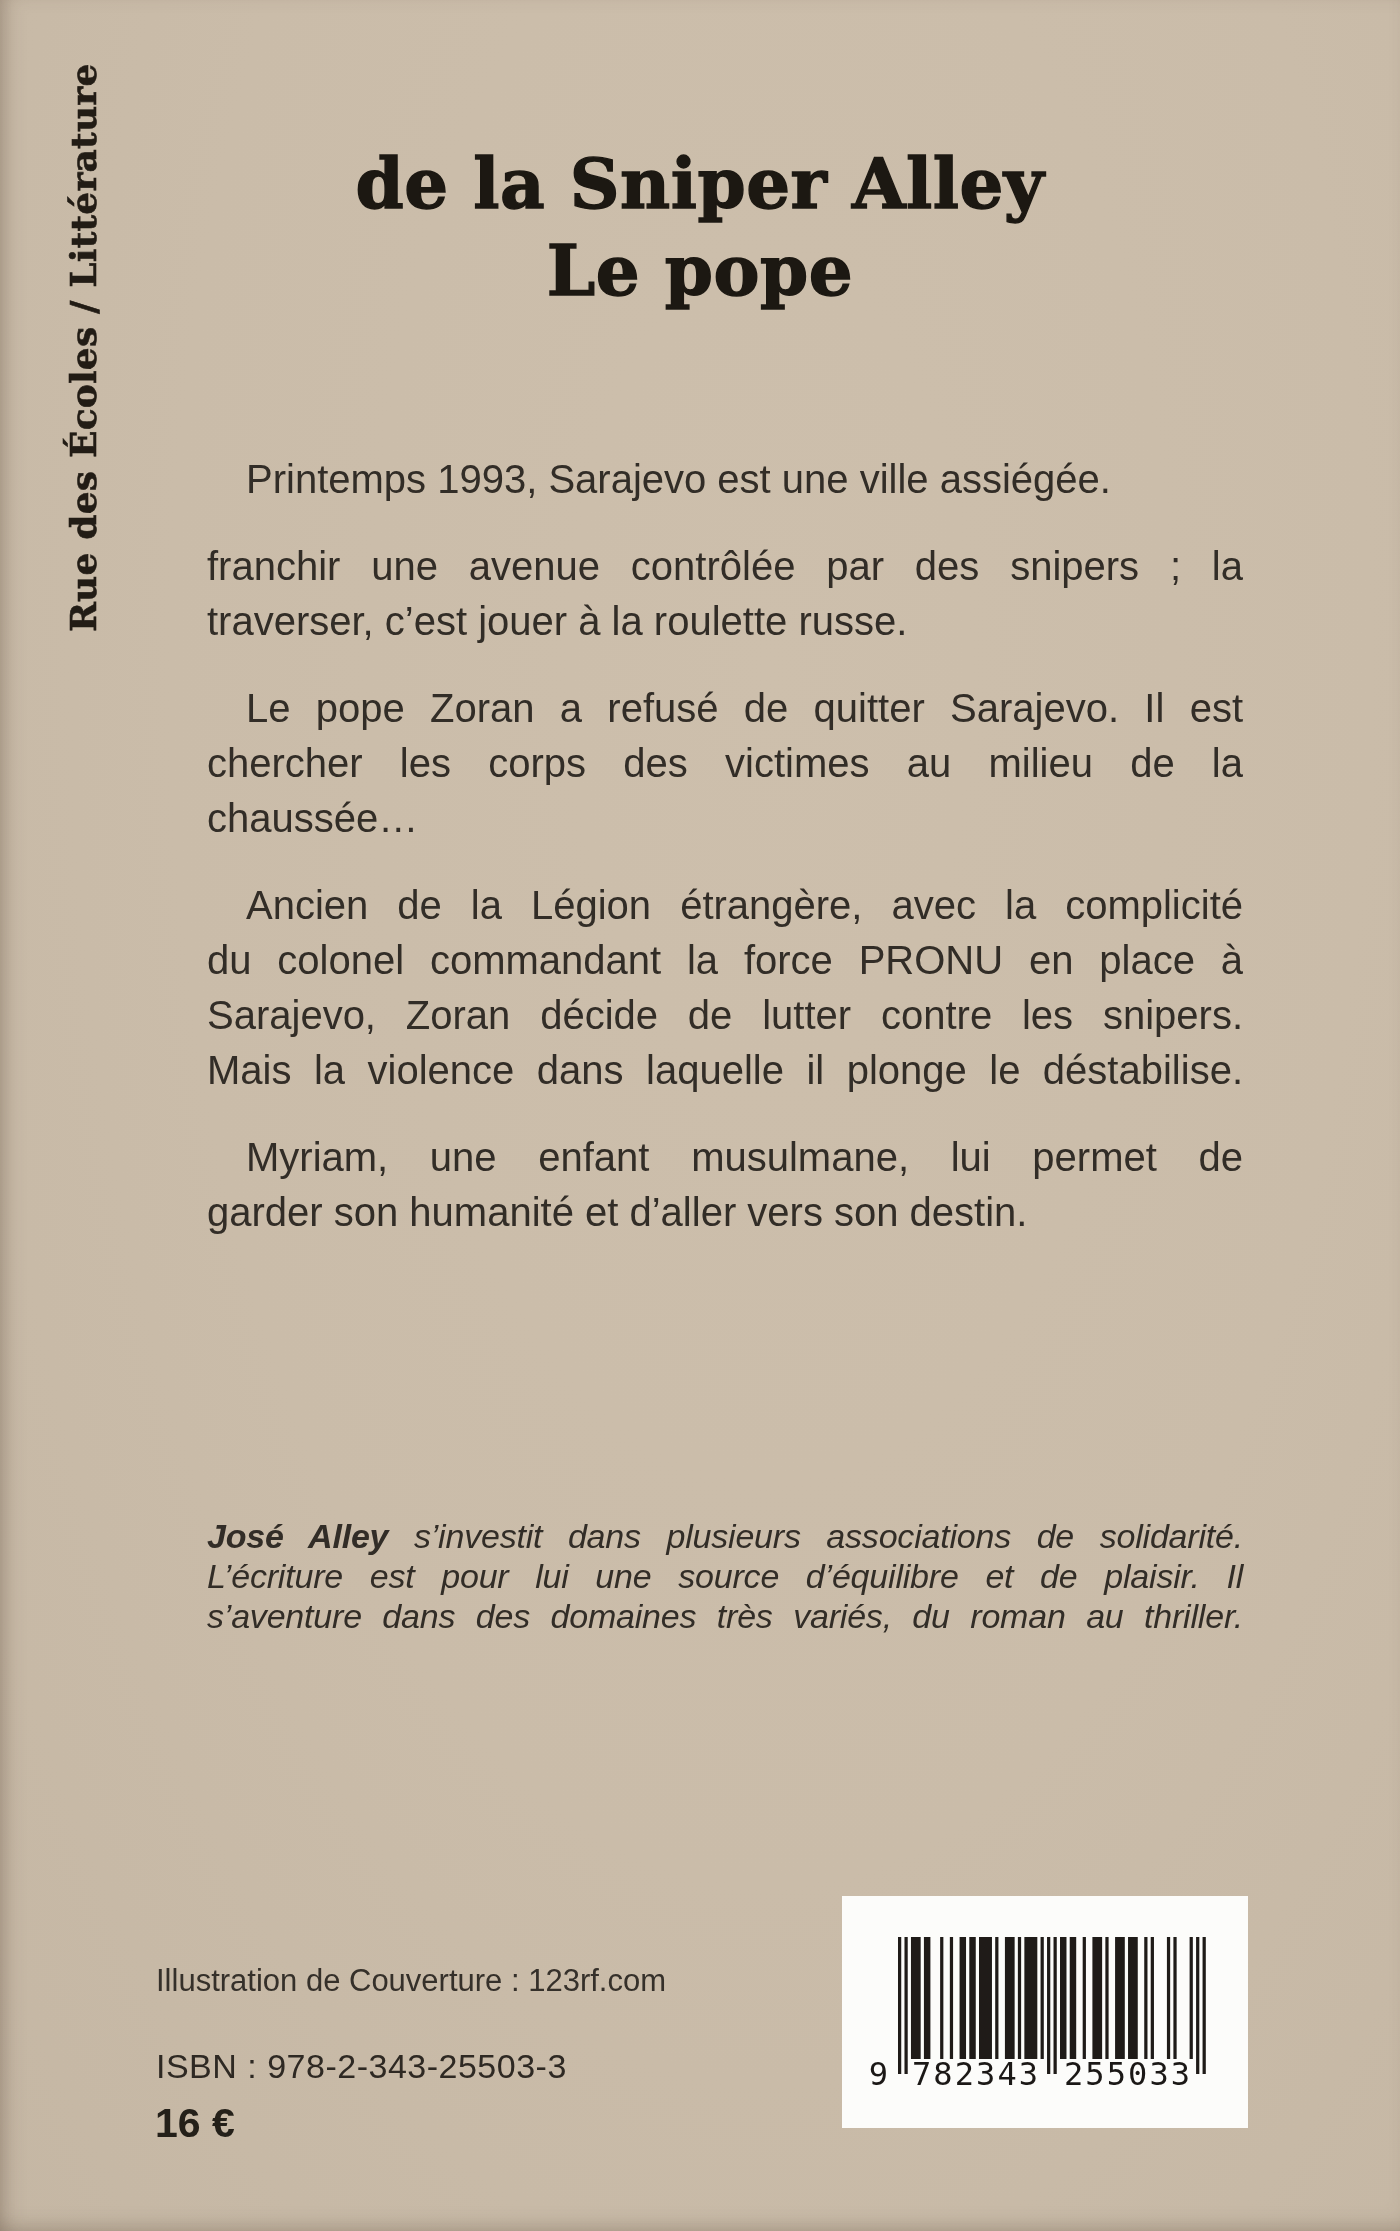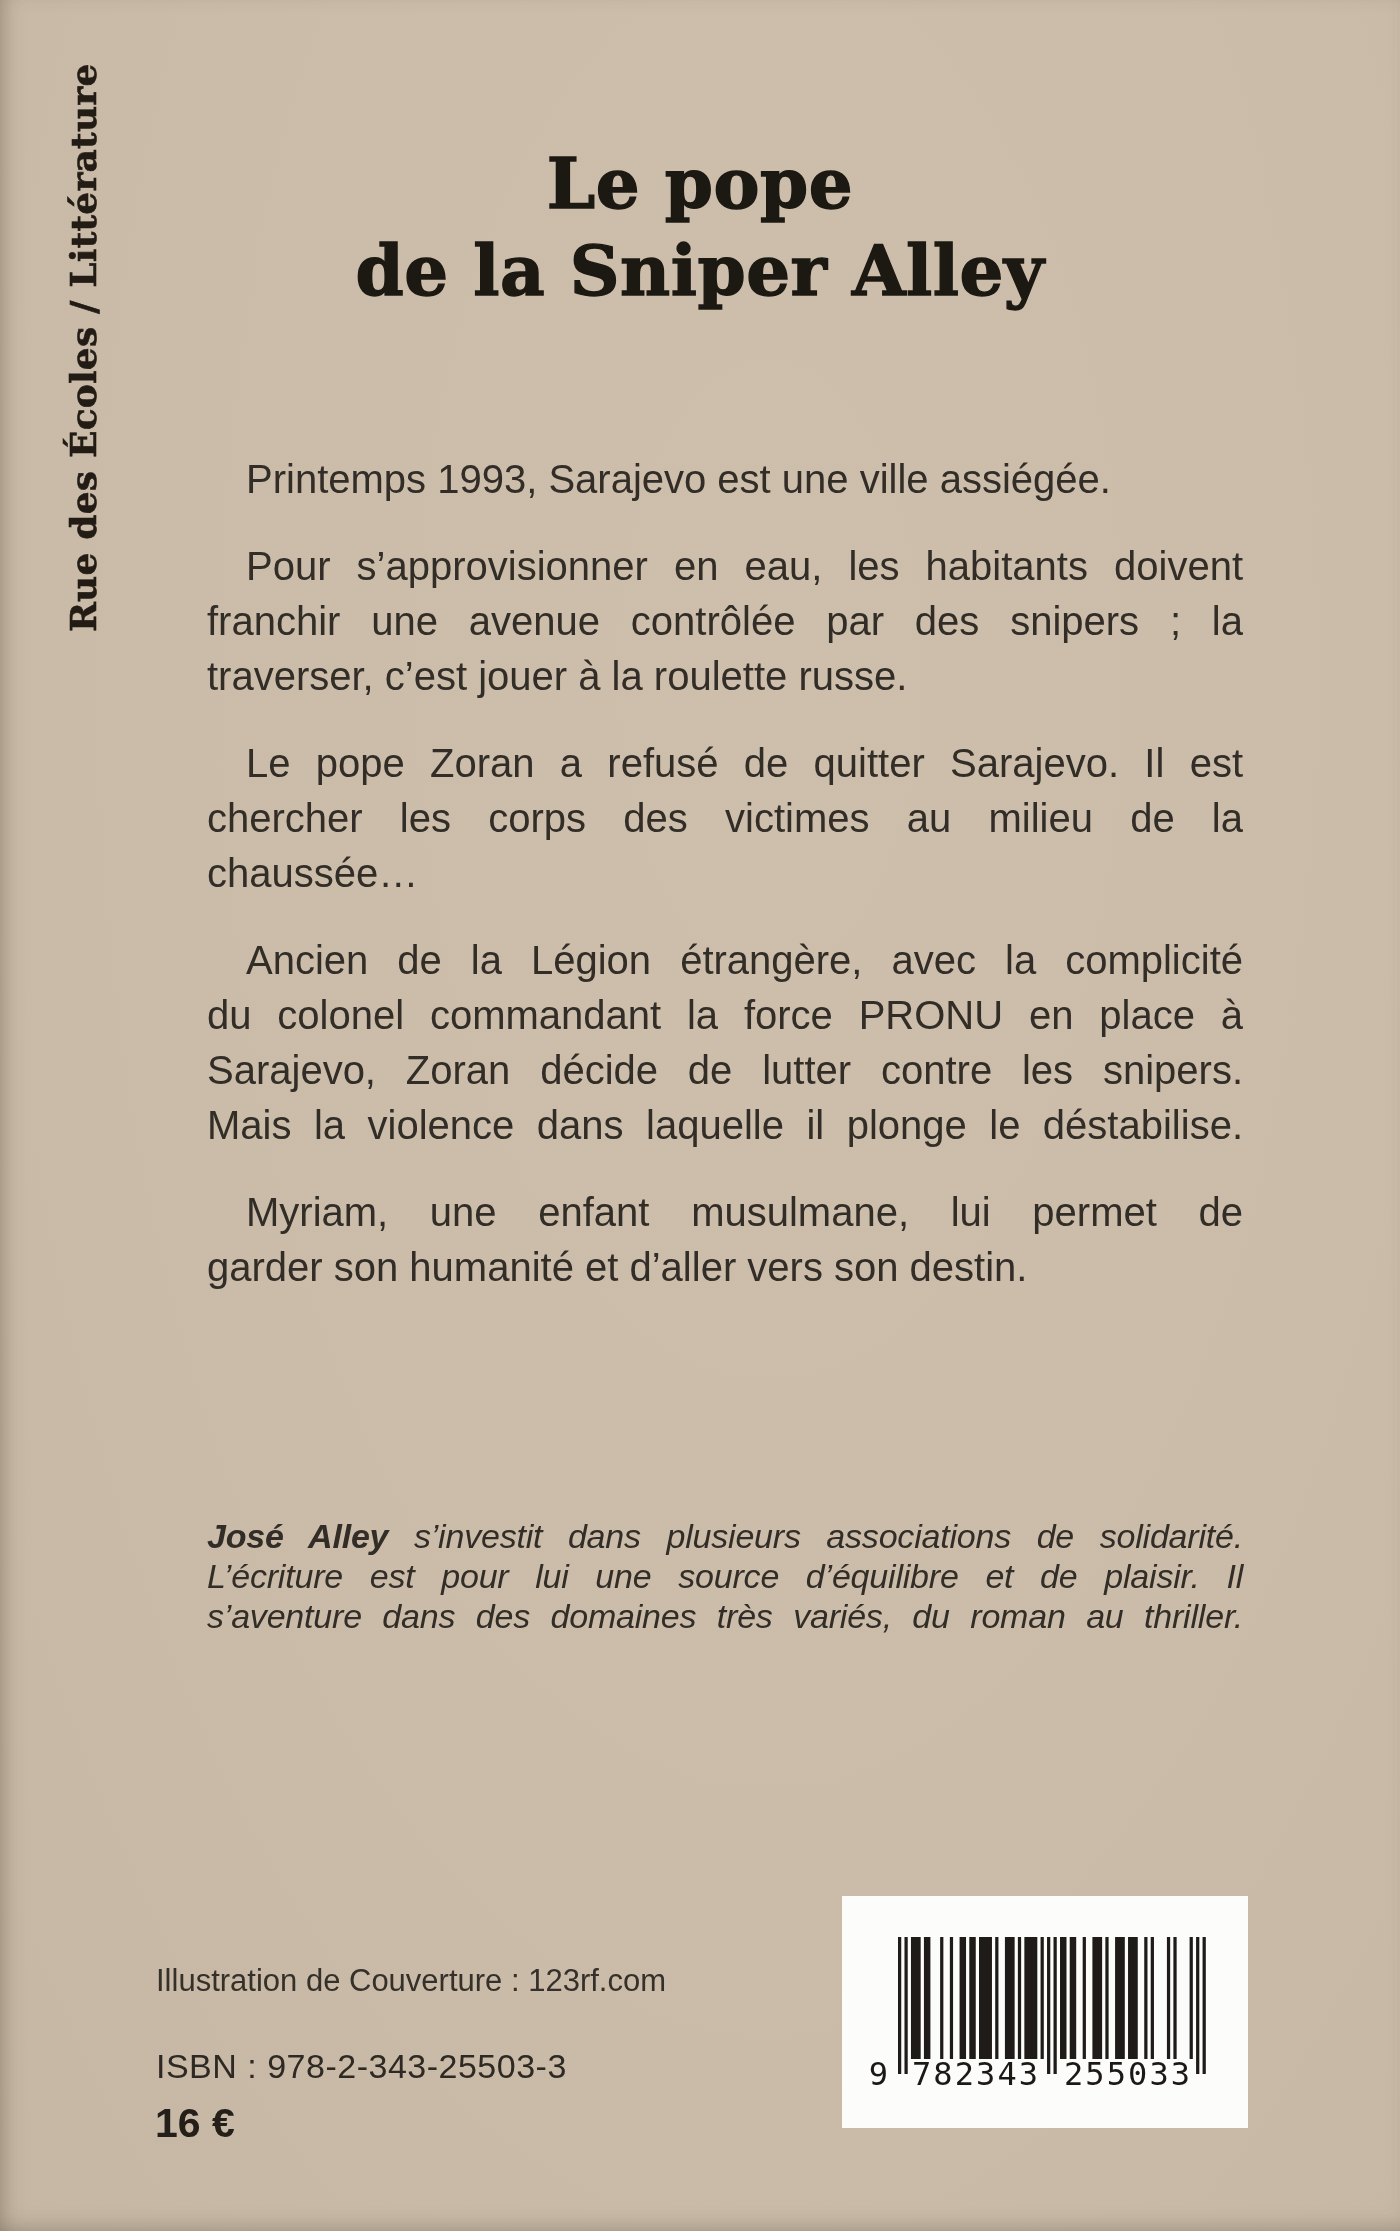--- a/index.html
+++ b/index.html
@@ -112,30 +112,29 @@
   }
 </style>
 </head>
 <body>
 
 <div class="page">
 
   <div class="spine-label">Rue des Écoles / Littérature</div>
 
   <div class="title">
+    <div>de la Sniper Alley</div>
     <div>Le pope</div>
-    <div>de la Sniper Alley</div>
   </div>
 
   <div class="synopsis">
       <div class="para">
         <div class="jline noj first">Printemps 1993, Sarajevo est une ville assiégée.</div>
       </div>
       <div class="para">
-        <div class="jline first">Pour s’approvisionner en eau, les habitants doivent</div>
         <div class="jline">franchir une avenue contrôlée par des snipers ; la</div>
         <div class="jline noj">traverser, c’est jouer à la roulette russe.</div>
       </div>
       <div class="para">
         <div class="jline first">Le pope Zoran a refusé de quitter Sarajevo. Il est</div>
         <div class="jline">chercher les corps des victimes au milieu de la</div>
         <div class="jline noj">chaussée…</div>
       </div>
       <div class="para">
         <div class="jline first">Ancien de la Légion étrangère, avec la complicité</div>

